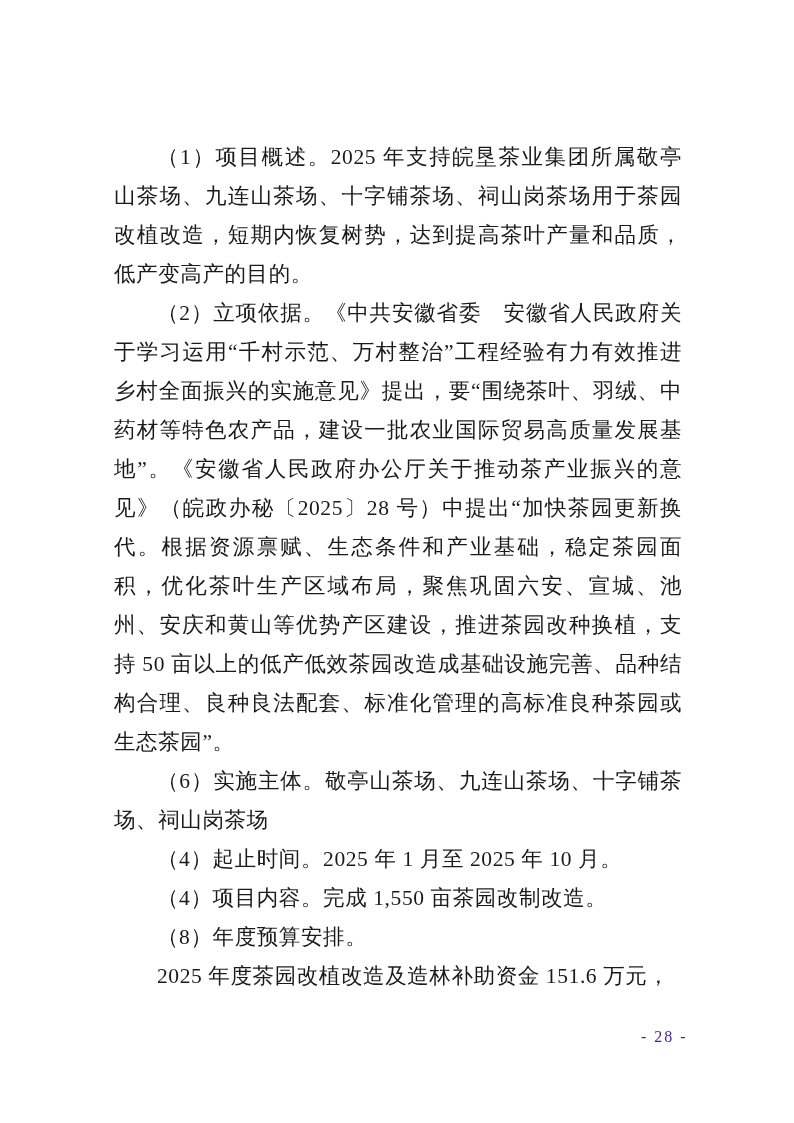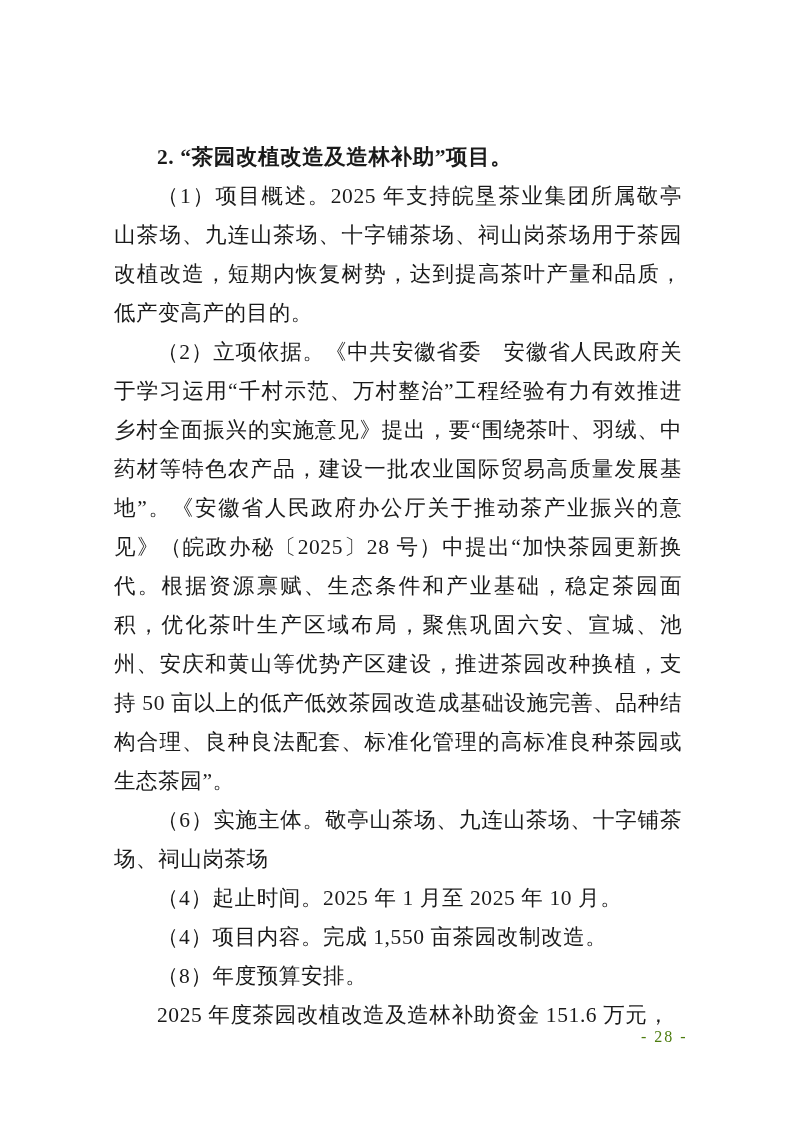--- a/index.html
+++ b/index.html
@@ -34,30 +34,29 @@
   }
   .heading {
     font-weight: bold;
   }
   .page-number {
     position: absolute;
     top: 1028px;
     left: 641px;
     font-size: 16px;
     letter-spacing: 2px;
-    color: #4d7c0f;
+    color: #4c1d95;
     white-space: pre;
   }
 </style>
 </head>
 <body>
 
 <div class="page">
   <div class="content">
-    <p class="para heading">2. “茶园改植改造及造林补助”项目。</p>
     <p class="para">（1）项目概述。2025 年支持皖垦茶业集团所属敬亭山茶场、九连山茶场、十字铺茶场、祠山岗茶场用于茶园改植改造，短期内恢复树势，达到提高茶叶产量和品质，低产变高产的目的。</p>
     <p class="para">（2）立项依据。《中共安徽省委　安徽省人民政府关于学习运用“千村示范、万村整治”工程经验有力有效推进乡村全面振兴的实施意见》提出，要“围绕茶叶、羽绒、中药材等特色农产品，建设一批农业国际贸易高质量发展基地”。《安徽省人民政府办公厅关于推动茶产业振兴的意见》（皖政办秘〔2025〕28 号）中提出“加快茶园更新换代。根据资源禀赋、生态条件和产业基础，稳定茶园面积，优化茶叶生产区域布局，聚焦巩固六安、宣城、池州、安庆和黄山等优势产区建设，推进茶园改种换植，支持 50 亩以上的低产低效茶园改造成基础设施完善、品种结构合理、良种良法配套、标准化管理的高标准良种茶园或生态茶园”。</p>
     <p class="para">（6）实施主体。敬亭山茶场、九连山茶场、十字铺茶场、祠山岗茶场</p>
     <p class="para">（4）起止时间。2025 年 1 月至 2025 年 10 月。</p>
     <p class="para">（4）项目内容。完成 1,550 亩茶园改制改造。</p>
     <p class="para">（8）年度预算安排。</p>
     <p class="para">2025 年度茶园改植改造及造林补助资金 151.6 万元，</p>
   </div>
   <div class="page-number">- 28 -</div>
 </div>

